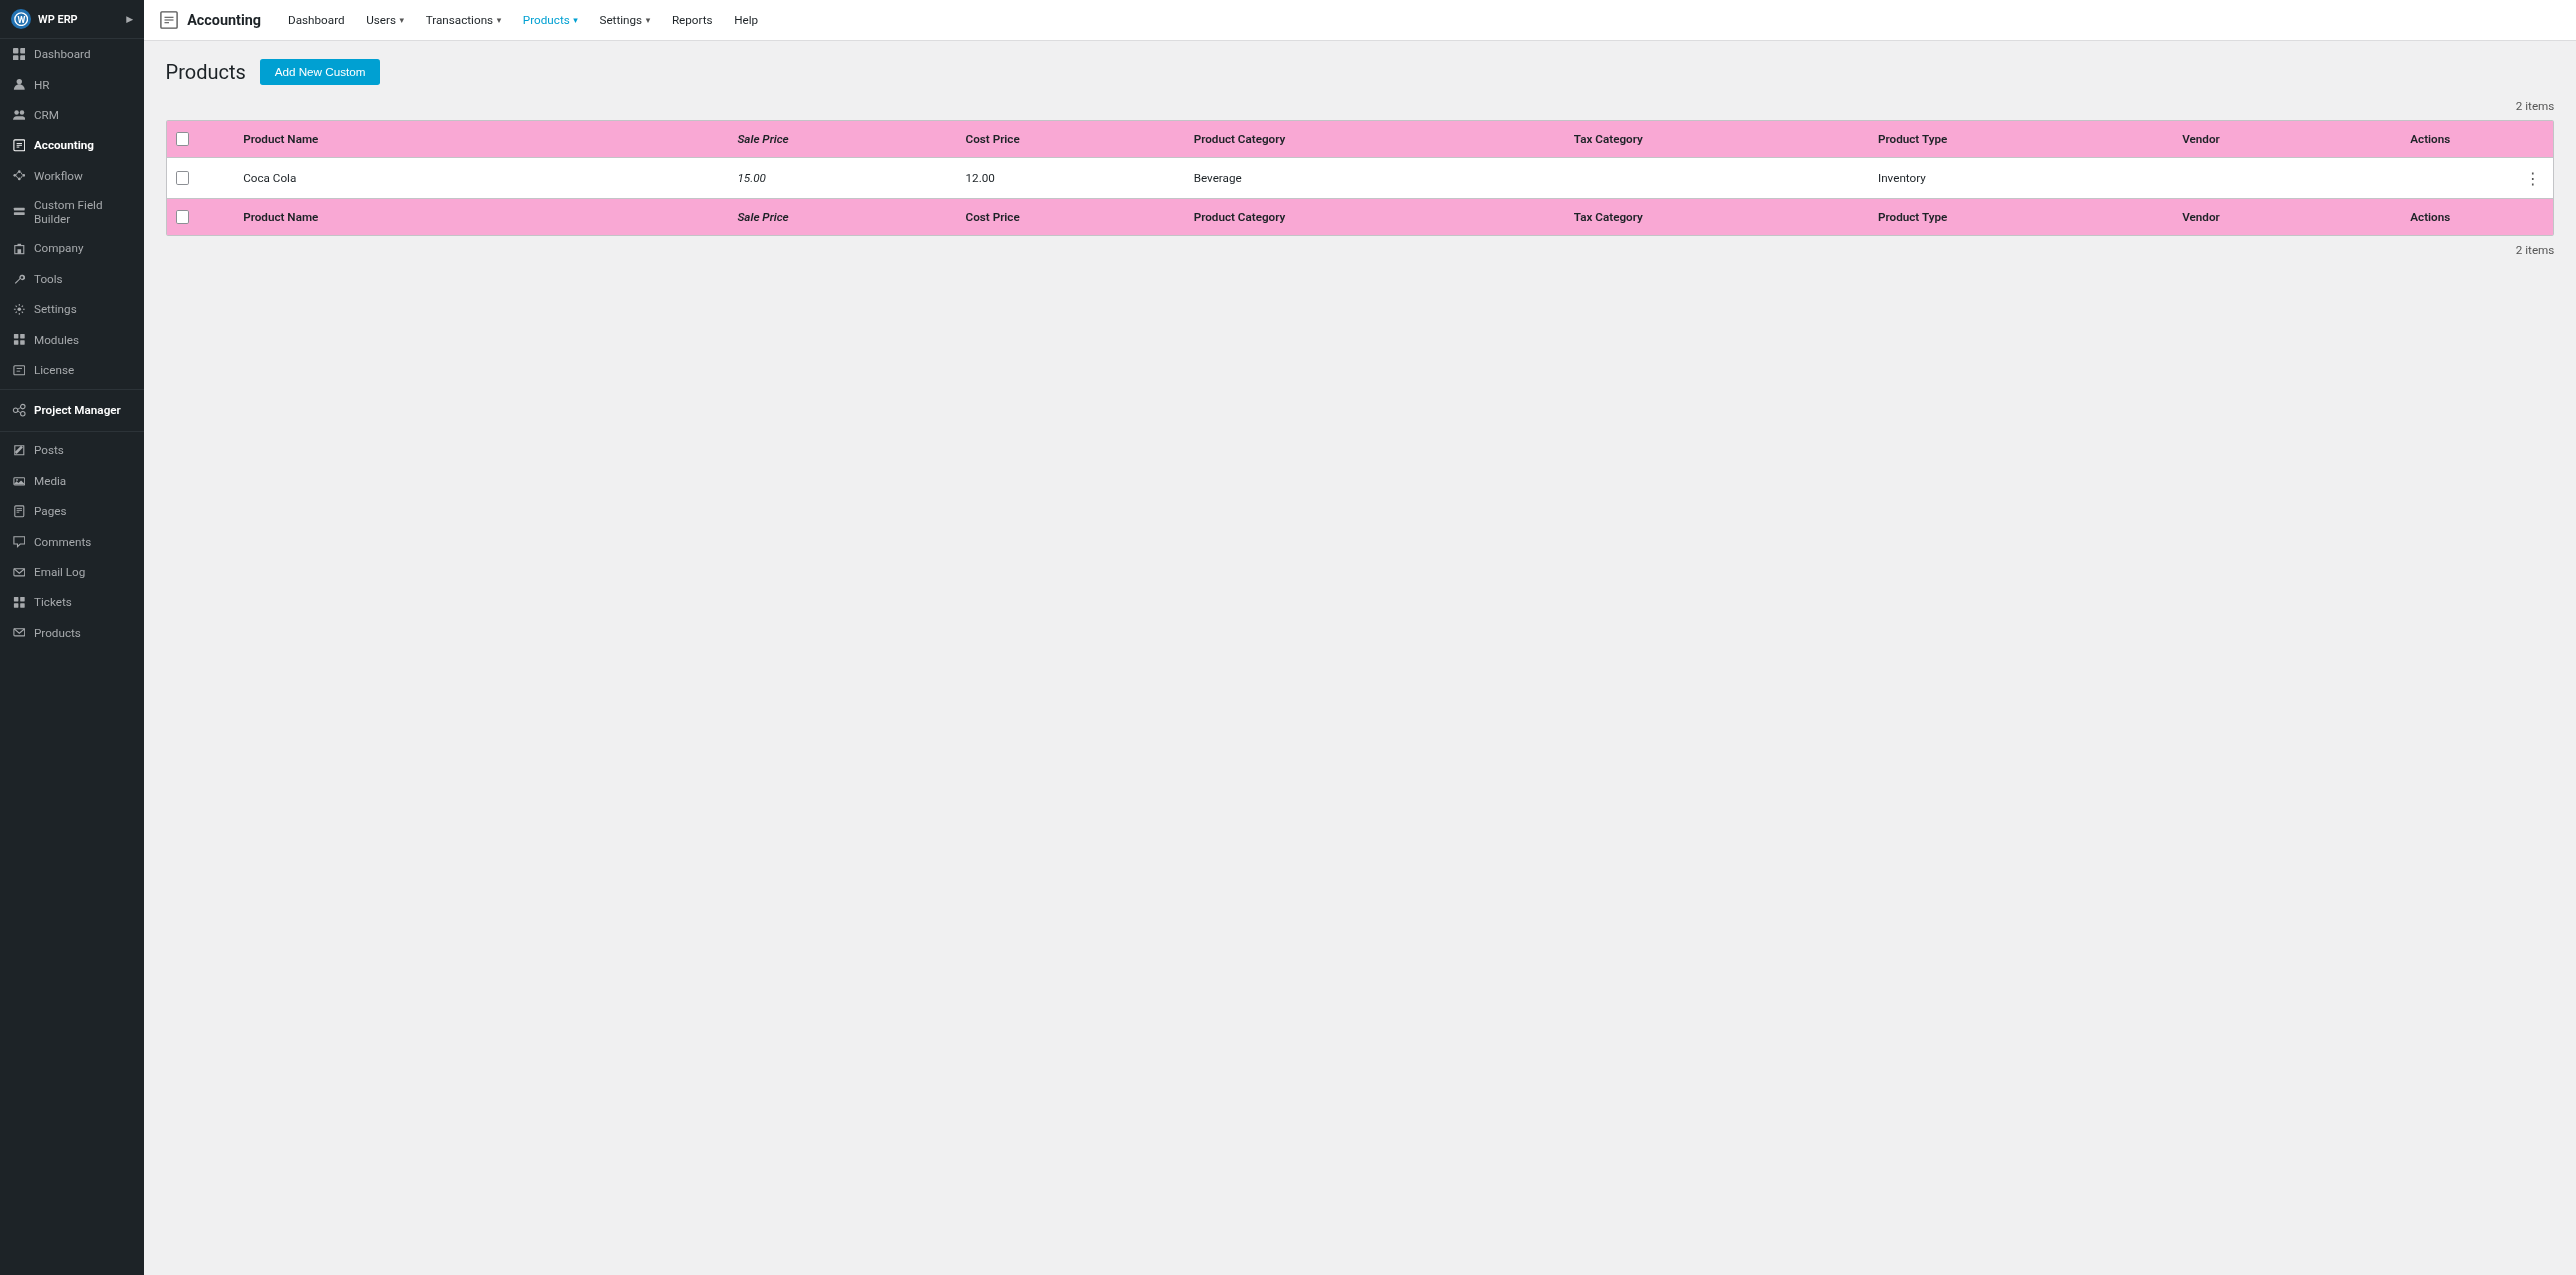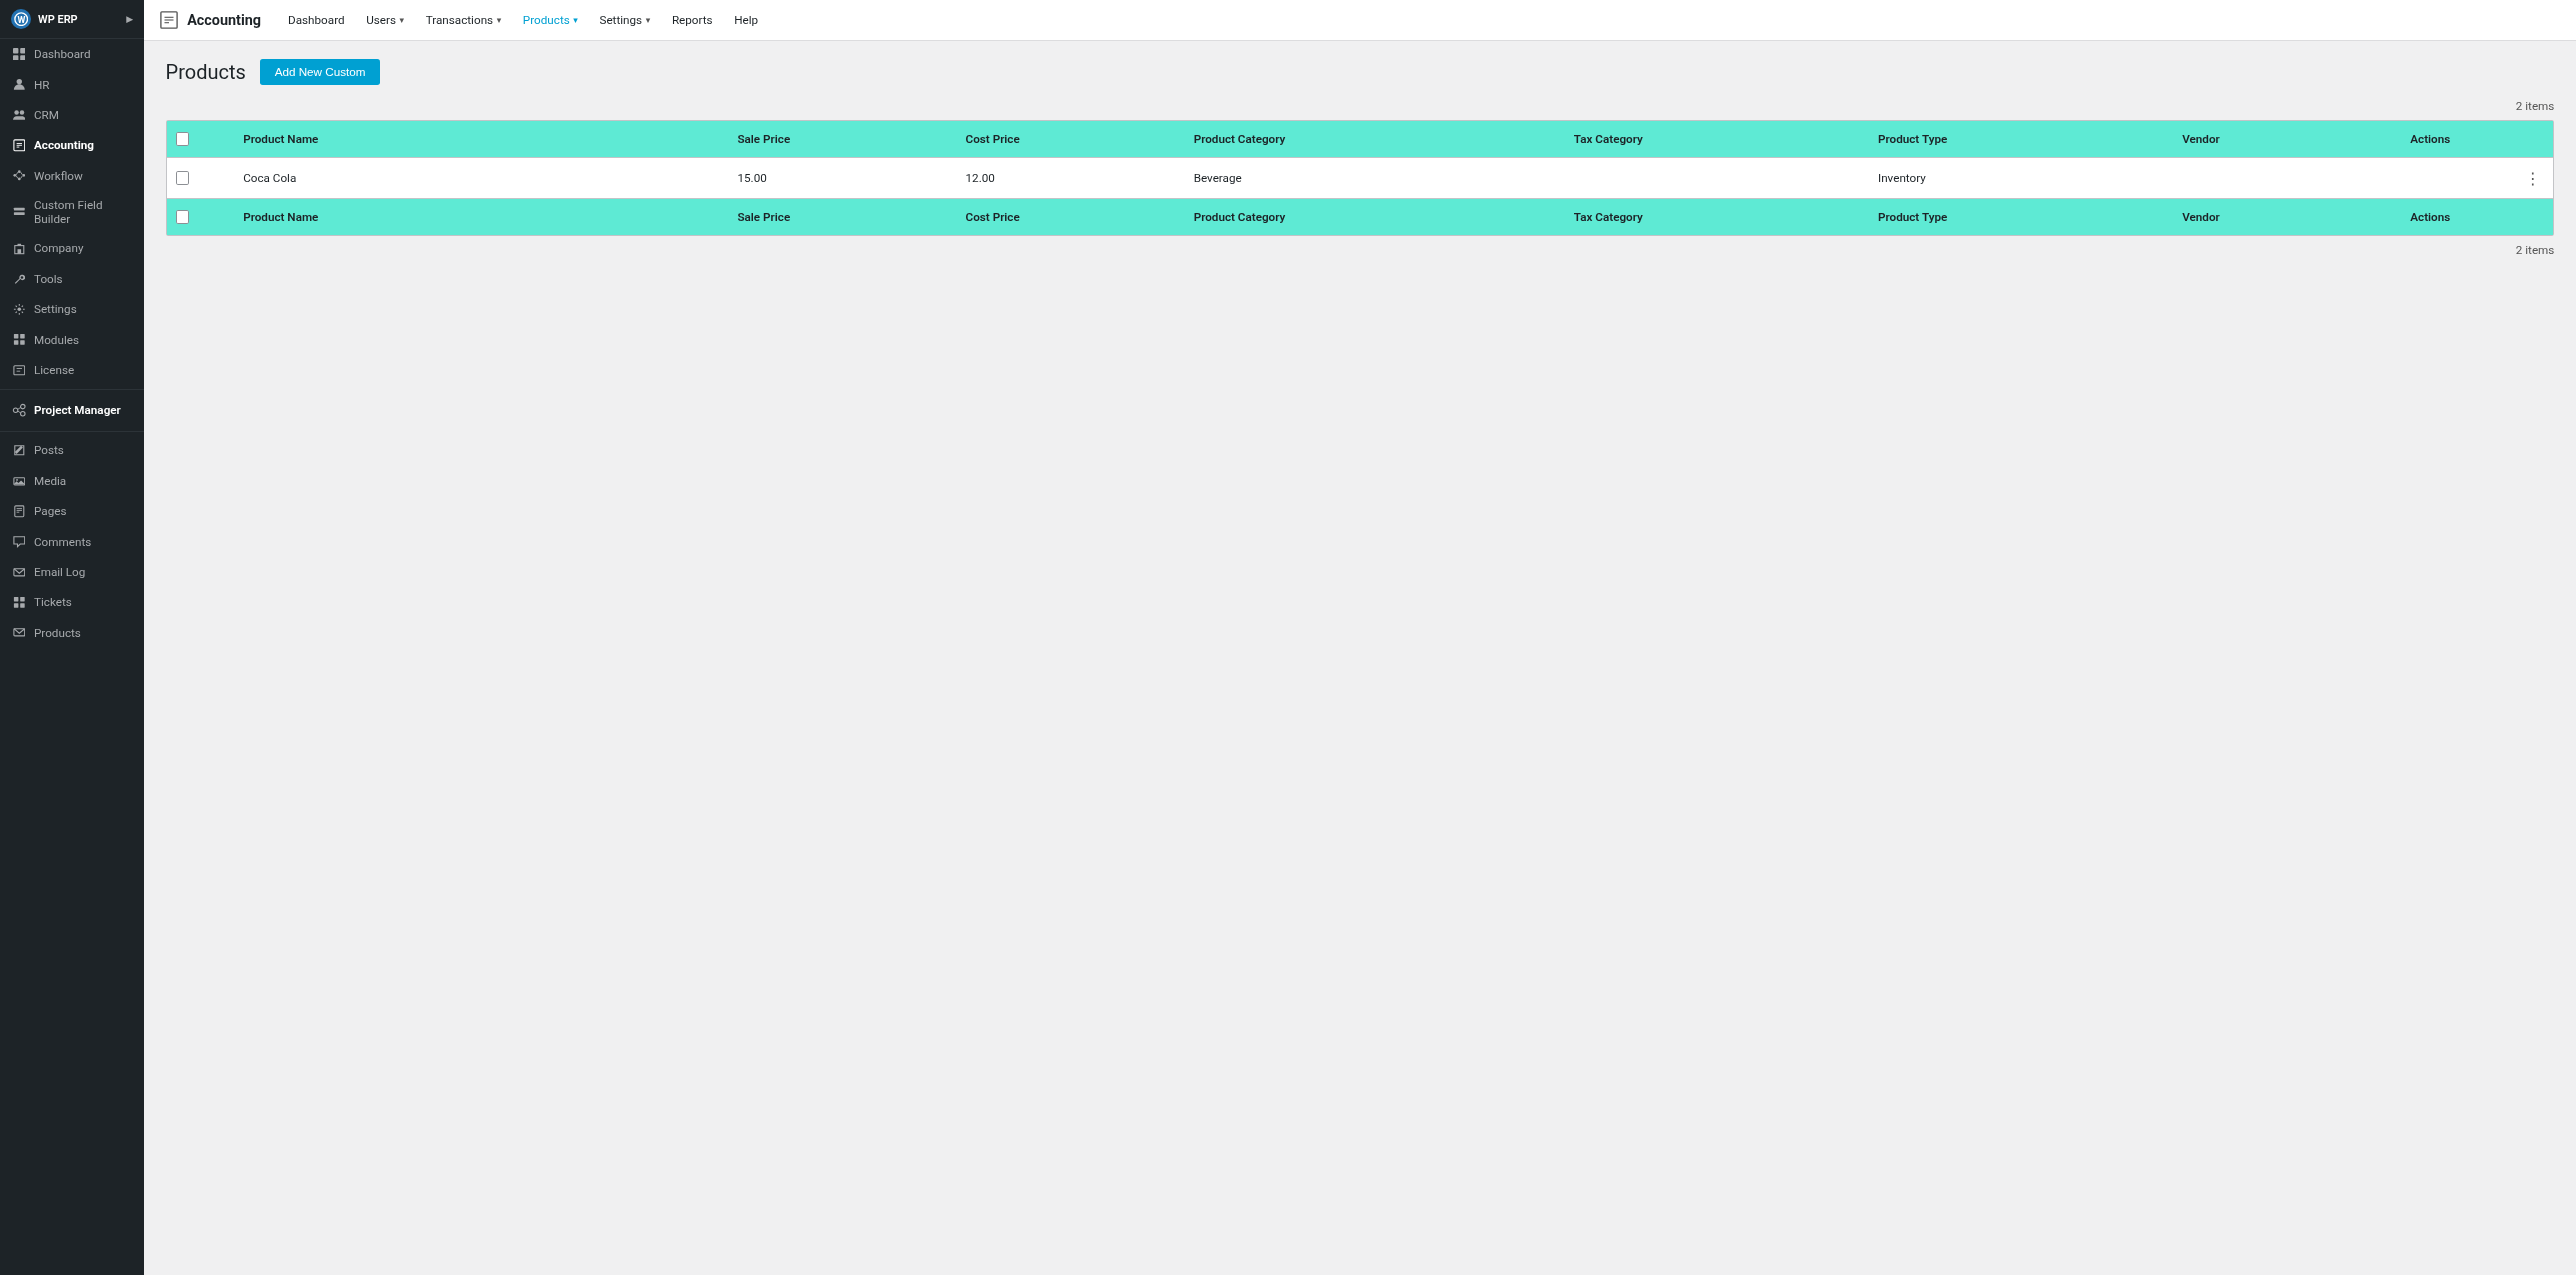--- a/index.html
+++ b/index.html
@@ -141,21 +141,21 @@
     .table-container {
       background: #fff;
       border: 0.9px solid #c3c4c7;
       border-radius: 1.8px;
     }
     table {
       width: 100%;
       border-collapse: collapse;
     }
     thead tr, tfoot tr {
-      background: #5eead4;
+      background: #f9a8d4;
     }
     thead th, tfoot th {
       padding: 10.8px 9px;
       text-align: left;
       font-size: 11.7px;
       font-weight: 600;
       color: #1d2327;
       border-bottom: 0.9px solid #c3c4c7;
     }
     tfoot th {
@@ -166,21 +166,21 @@
       border-bottom: 0.9px solid #f0f0f1;
     }
     tbody tr:last-child { border-bottom: none; }
     tbody td {
       padding: 10.8px 9px;
       font-size: 11.7px;
       color: #1d2327;
     }
     .col-check { width: 32px; }
     .col-name { width: 234px; }
-    .col-sale { width: 108px; }
+    .col-sale { width: 108px; font-style: italic; }
     .col-cost { width: 108px; }
     .col-cat { width: 180px; }
     .col-tax { width: 144px; }
     .col-type { width: 144px; }
     .col-vendor { width: 108px; }
     .col-actions { width: 72px; }
 
     .checkbox-cell { display: flex; align-items: center; }
     .cb {
       width: 13.5px; height: 13.5px;

